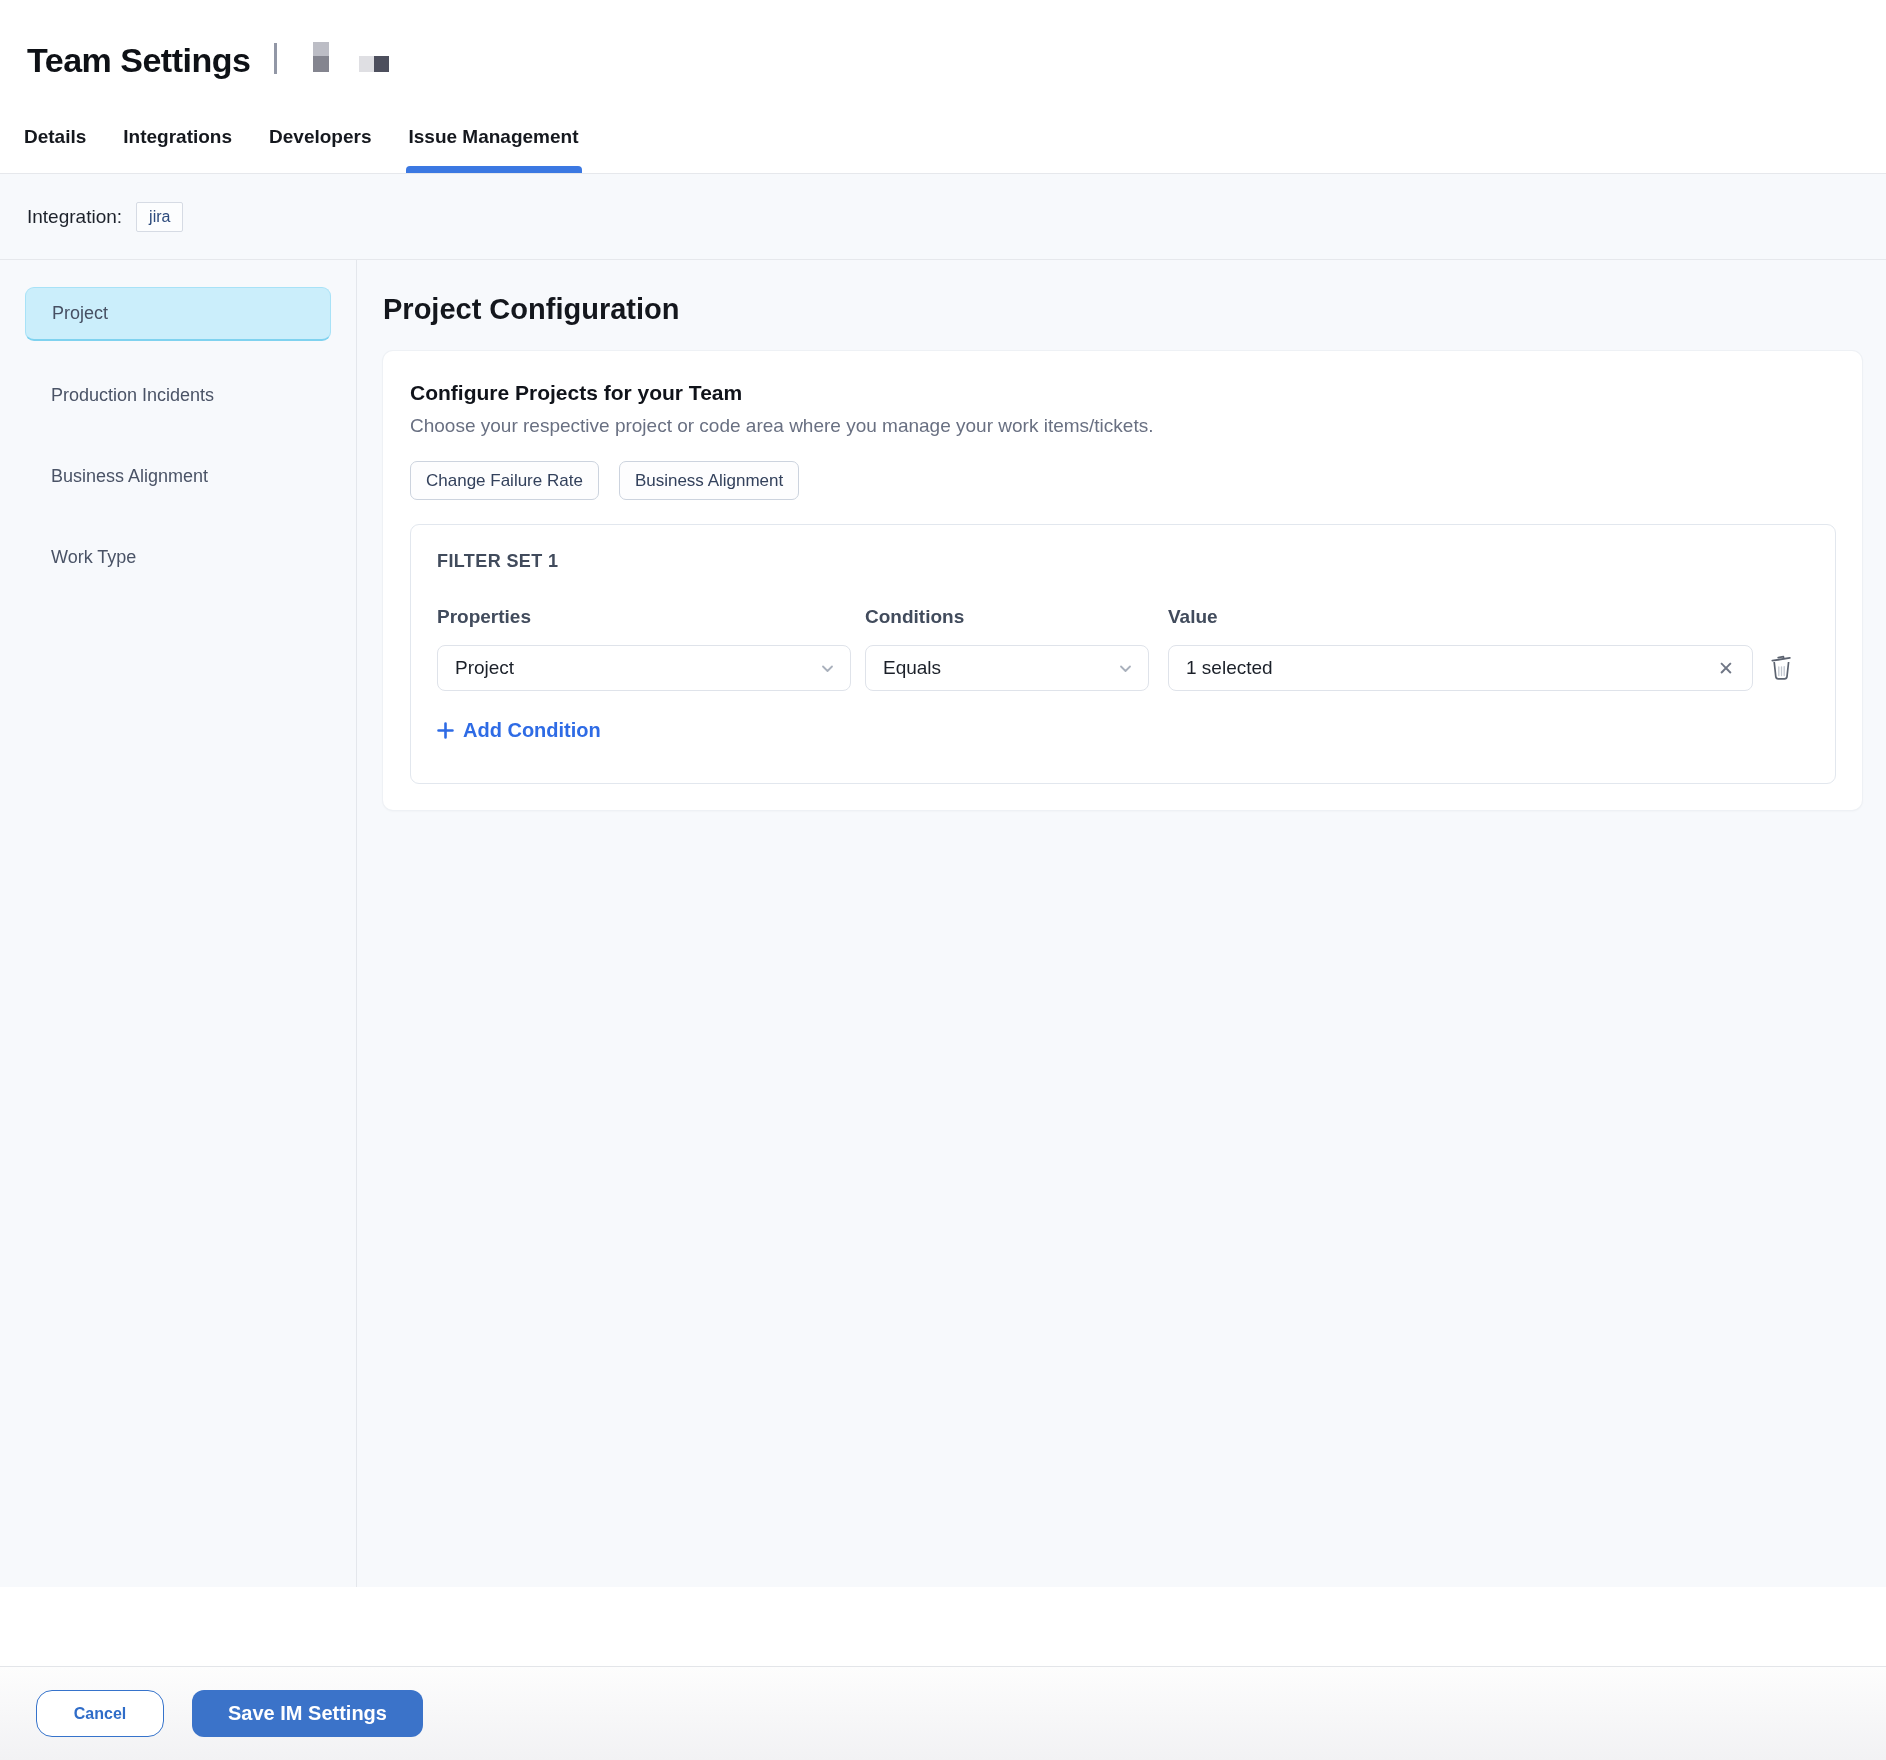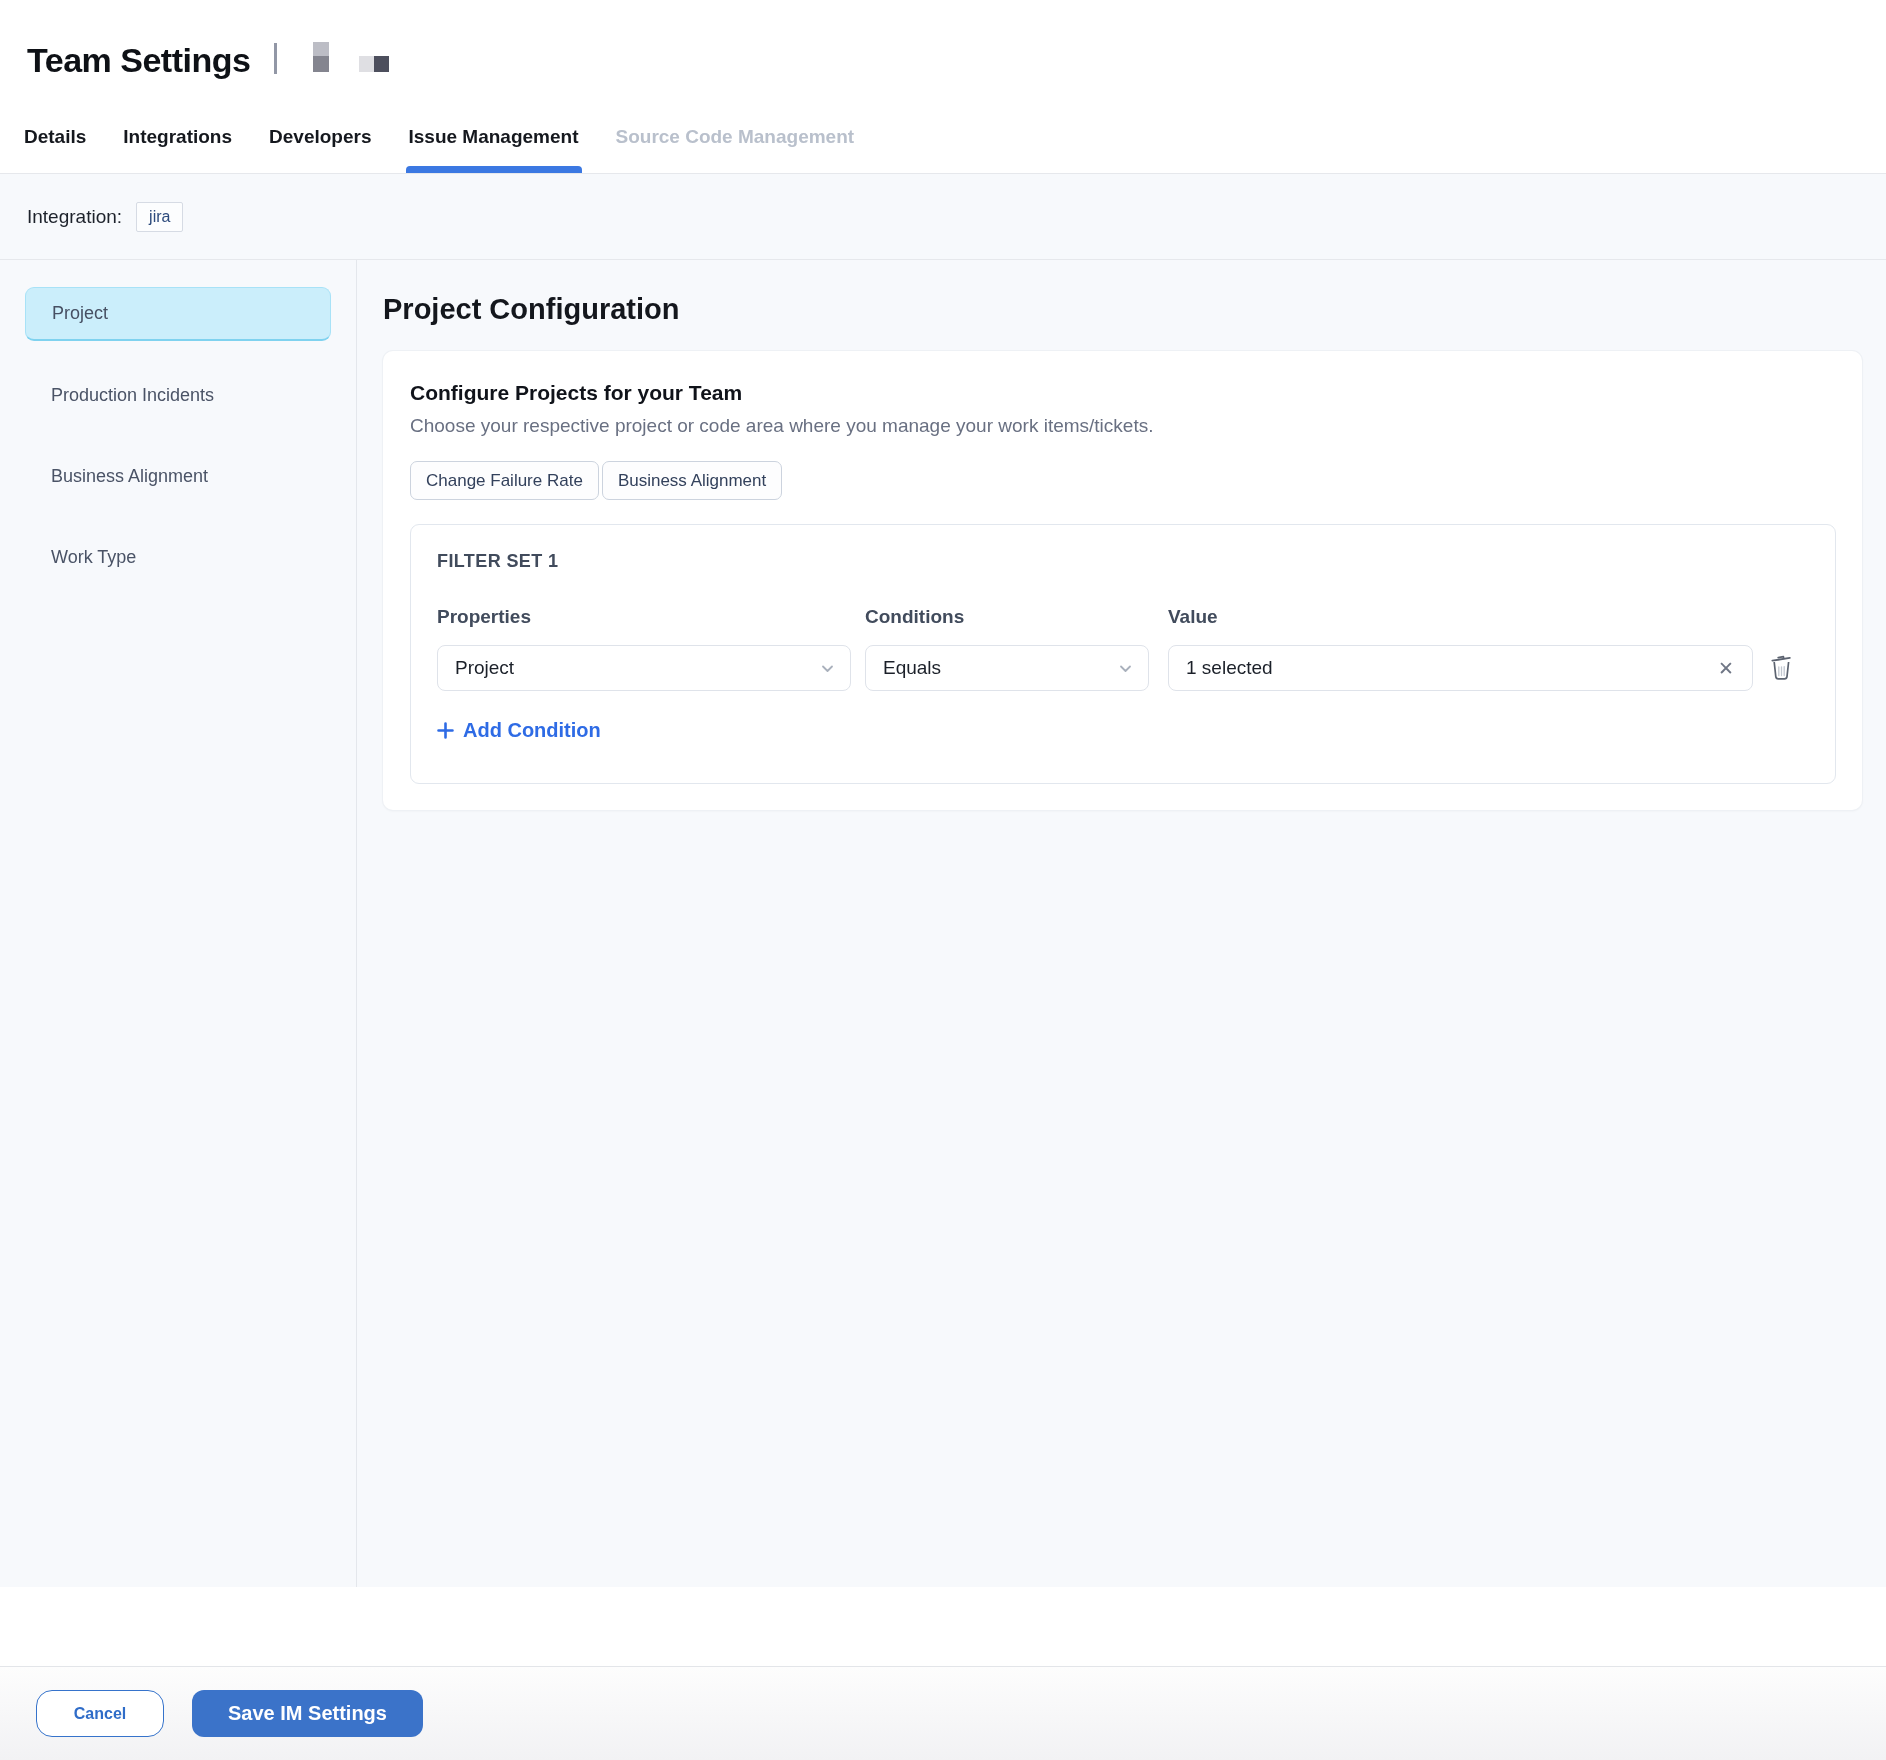--- a/index.html
+++ b/index.html
@@ -77,21 +77,21 @@
   .main-sub { margin-top:14px; font-size:19px; color:#697082; }
 
   .card {
     margin-top:25px; background:#fff; border-radius:10px;
     box-shadow:0 0 0 1px #eef1f5, 0 1px 3px rgba(0,0,0,.05);
     padding:30px 26px 26px 27px;
   }
   .card-title { font-size:21px; font-weight:700; color:#10131a; }
   .card-sub { margin-top:10px; font-size:19px; color:#697082; }
 
-  .chips { display:flex; gap:3px; margin-top:24px; }
+  .chips { display:flex; gap:20px; margin-top:24px; }
   .chip {
     padding:8px 15px; border:1px solid #ccd3de; border-radius:7px;
     background:#fdfdfe; font-size:17px; font-weight:500; color:#33415c; cursor:pointer;
     line-height:1.25;
   }
 
   .filter-box {
     margin-top:24px; border:1px solid #e2e7ee; border-radius:9px;
     padding:26px 26px 40px 26px;
   }
@@ -156,21 +156,20 @@
     <div class="rb-l"></div>
     <div class="rb-r"></div>
   </div>
 </div>
 
 <div class="tabs">
   <div class="tab">Details</div>
   <div class="tab">Integrations</div>
   <div class="tab">Developers</div>
   <div class="tab active">Issue Management</div>
-  <div class="tab disabled">Source Code Management</div>
 </div>
 
 <div class="integration-row">
   <span class="integration-label">Integration:</span>
   <span class="integration-badge">jira</span>
 </div>
 
 <div class="body">
 
   <div class="sidebar">

